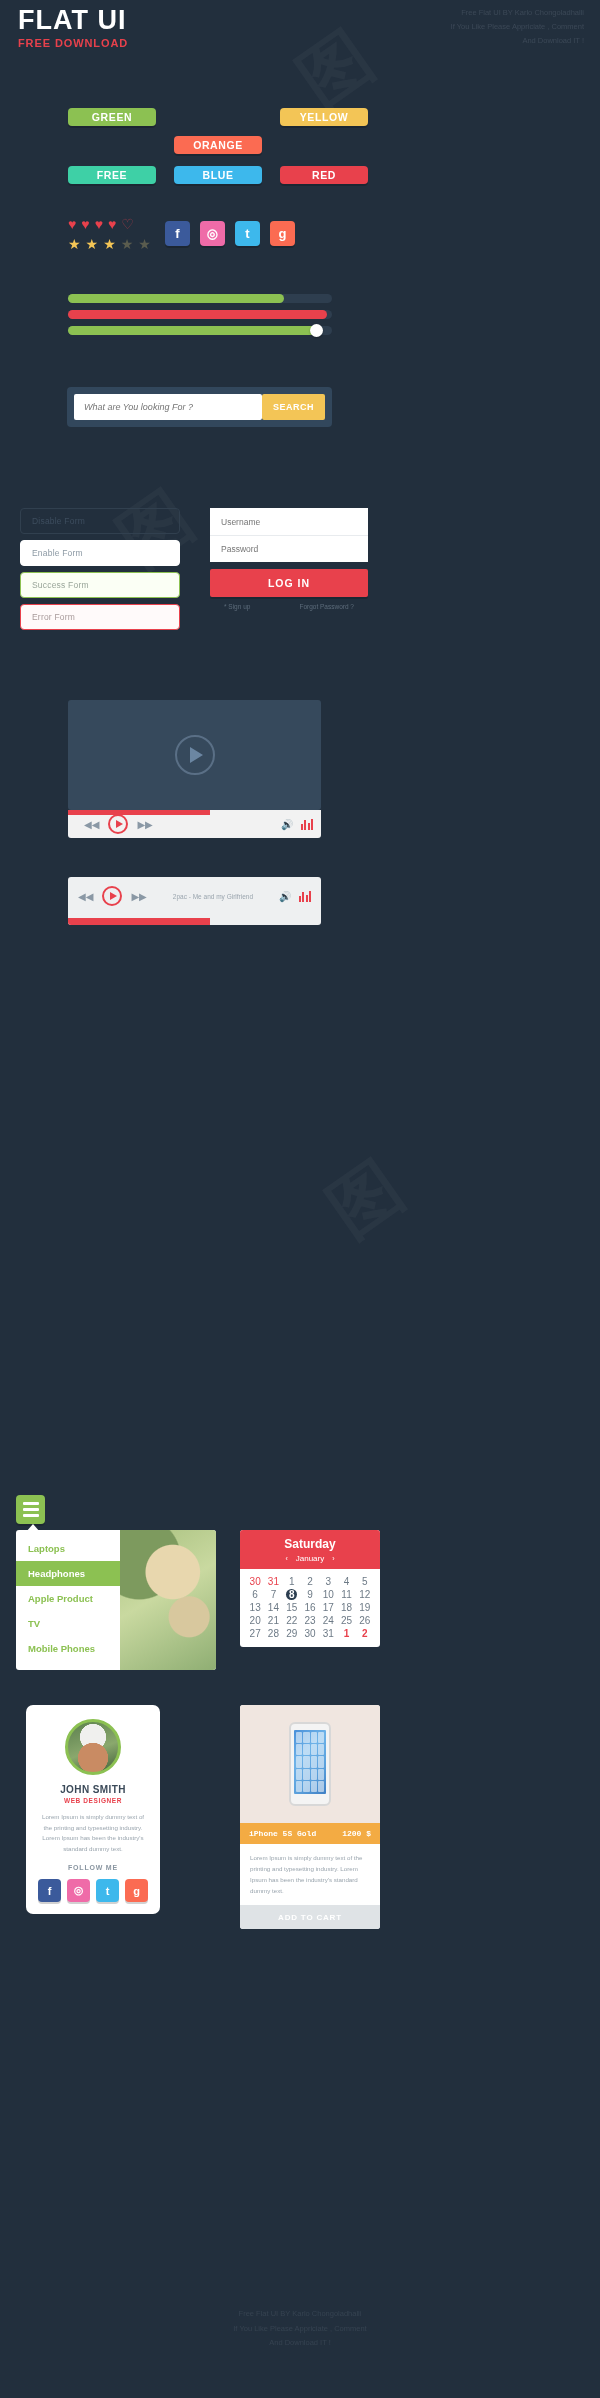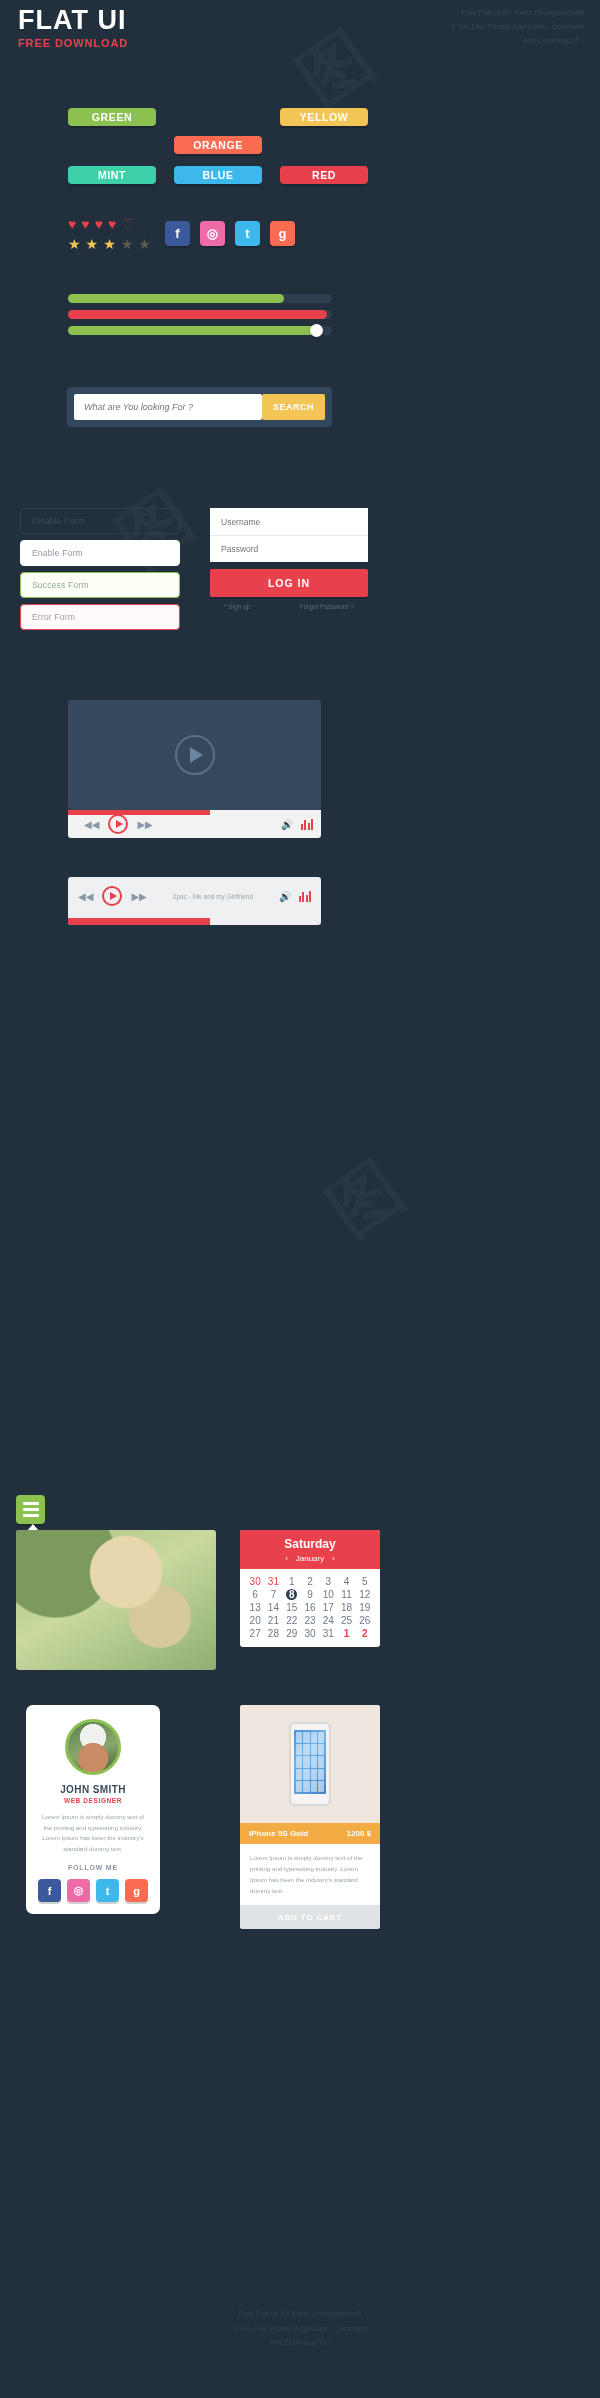--- a/index.html
+++ b/index.html
@@ -272,21 +272,21 @@
     width: 100%; height: 64px; border-radius: 1px;
     background:
       linear-gradient(135deg,#4a90d9 0%,#6fb3e8 35%,#5a9fdb 70%,#3f7fc4 100%);
     display: grid; grid-template-columns: repeat(4, 1fr);
     grid-template-rows: repeat(5, 1fr); gap: 1px; padding: 2px;
   }
   .phone-screen i { background: rgba(255,255,255,0.55); border-radius: 1px; display: block; }
   .prod-bar {
     background: #f3ab43; color: #ffffff; height: 21px;
     display: flex; align-items: center; justify-content: space-between;
-    padding: 0 9px; font-size: 8px; font-weight: bold;
+    padding: 0 9px; font-size: 8px; font-weight: bold; font-family: Liberation Mono, monospace;
   }
   .prod-text { font-size: 6.2px; color: #9aa5ae; line-height: 1.75; padding: 9px 10px; }
   .cart-btn {
     width: 100%; height: 24px; background: #dfe3e6; border: none;
     color: #ffffff; font-size: 8px; font-weight: bold; letter-spacing: 0.8px;
     cursor: pointer;
   }
   .credit-bot {
     position: absolute; left: 0; right: 0; bottom: 48px; text-align: center;
     color: rgba(170,185,200,0.14); font-size: 7.5px; line-height: 1.9;
@@ -306,21 +306,21 @@
 <div class="credit-top">
   <div>Free Flat UI  BY Karlo Chongoladhalli</div>
   <div>If You Like Please Appriciate , Comment</div>
   <div>And Download IT !</div>
 </div>
 
 <div class="btn-grid" id="btnGrid">
     <button class="btn" style="background: rgb(140, 193, 82);">GREEN</button>
     <button class="btn" style="background: rgb(251, 107, 82); margin-top: 28px;">ORANGE</button>
     <button class="btn" style="background: rgb(243, 197, 86);">YELLOW</button>
-    <button class="btn" style="background: rgb(62, 208, 166);">MINT</button>
+    <button class="btn" style="background: rgb(62, 208, 166);">FREE</button>
     <button class="btn" style="background: rgb(61, 184, 236);">BLUE</button>
     <button class="btn" style="background: rgb(232, 65, 76);">RED</button>
   </div>
 
 <div class="ratings">
   <div class="rate-row" id="heartRow">
       <span class="glyph" style="color: rgb(232, 65, 76);">♥</span>
       <span class="glyph" style="color: rgb(232, 65, 76);">♥</span>
       <span class="glyph" style="color: rgb(232, 65, 76);">♥</span>
       <span class="glyph" style="color: rgb(232, 65, 76);">♥</span>
@@ -418,20 +418,27 @@
   <div class="pb-prog" id="pbBot" style="width: 56%;"></div>
 </div>
 
 <div class="hamburger">
   <i></i>
   <i></i>
   <i></i>
 </div>
 <div class="menu-arrow"></div>
 <div class="menu-card">
+  <div class="menu-list" id="menuList">
+      <div class="menu-item">Laptops</div>
+      <div class="menu-item active">Headphones</div>
+      <div class="menu-item">Apple Product</div>
+      <div class="menu-item">TV</div>
+      <div class="menu-item">Mobile Phones</div>
+    </div>
   <div class="menu-photo"></div>
 </div>
 
 <div class="cal">
   <div class="cal-head">
     <div class="cal-day">Saturday</div>
     <div class="cal-month">
       <span class="cal-arrow">‹</span>
       <span>January</span>
       <span class="cal-arrow">›</span>

